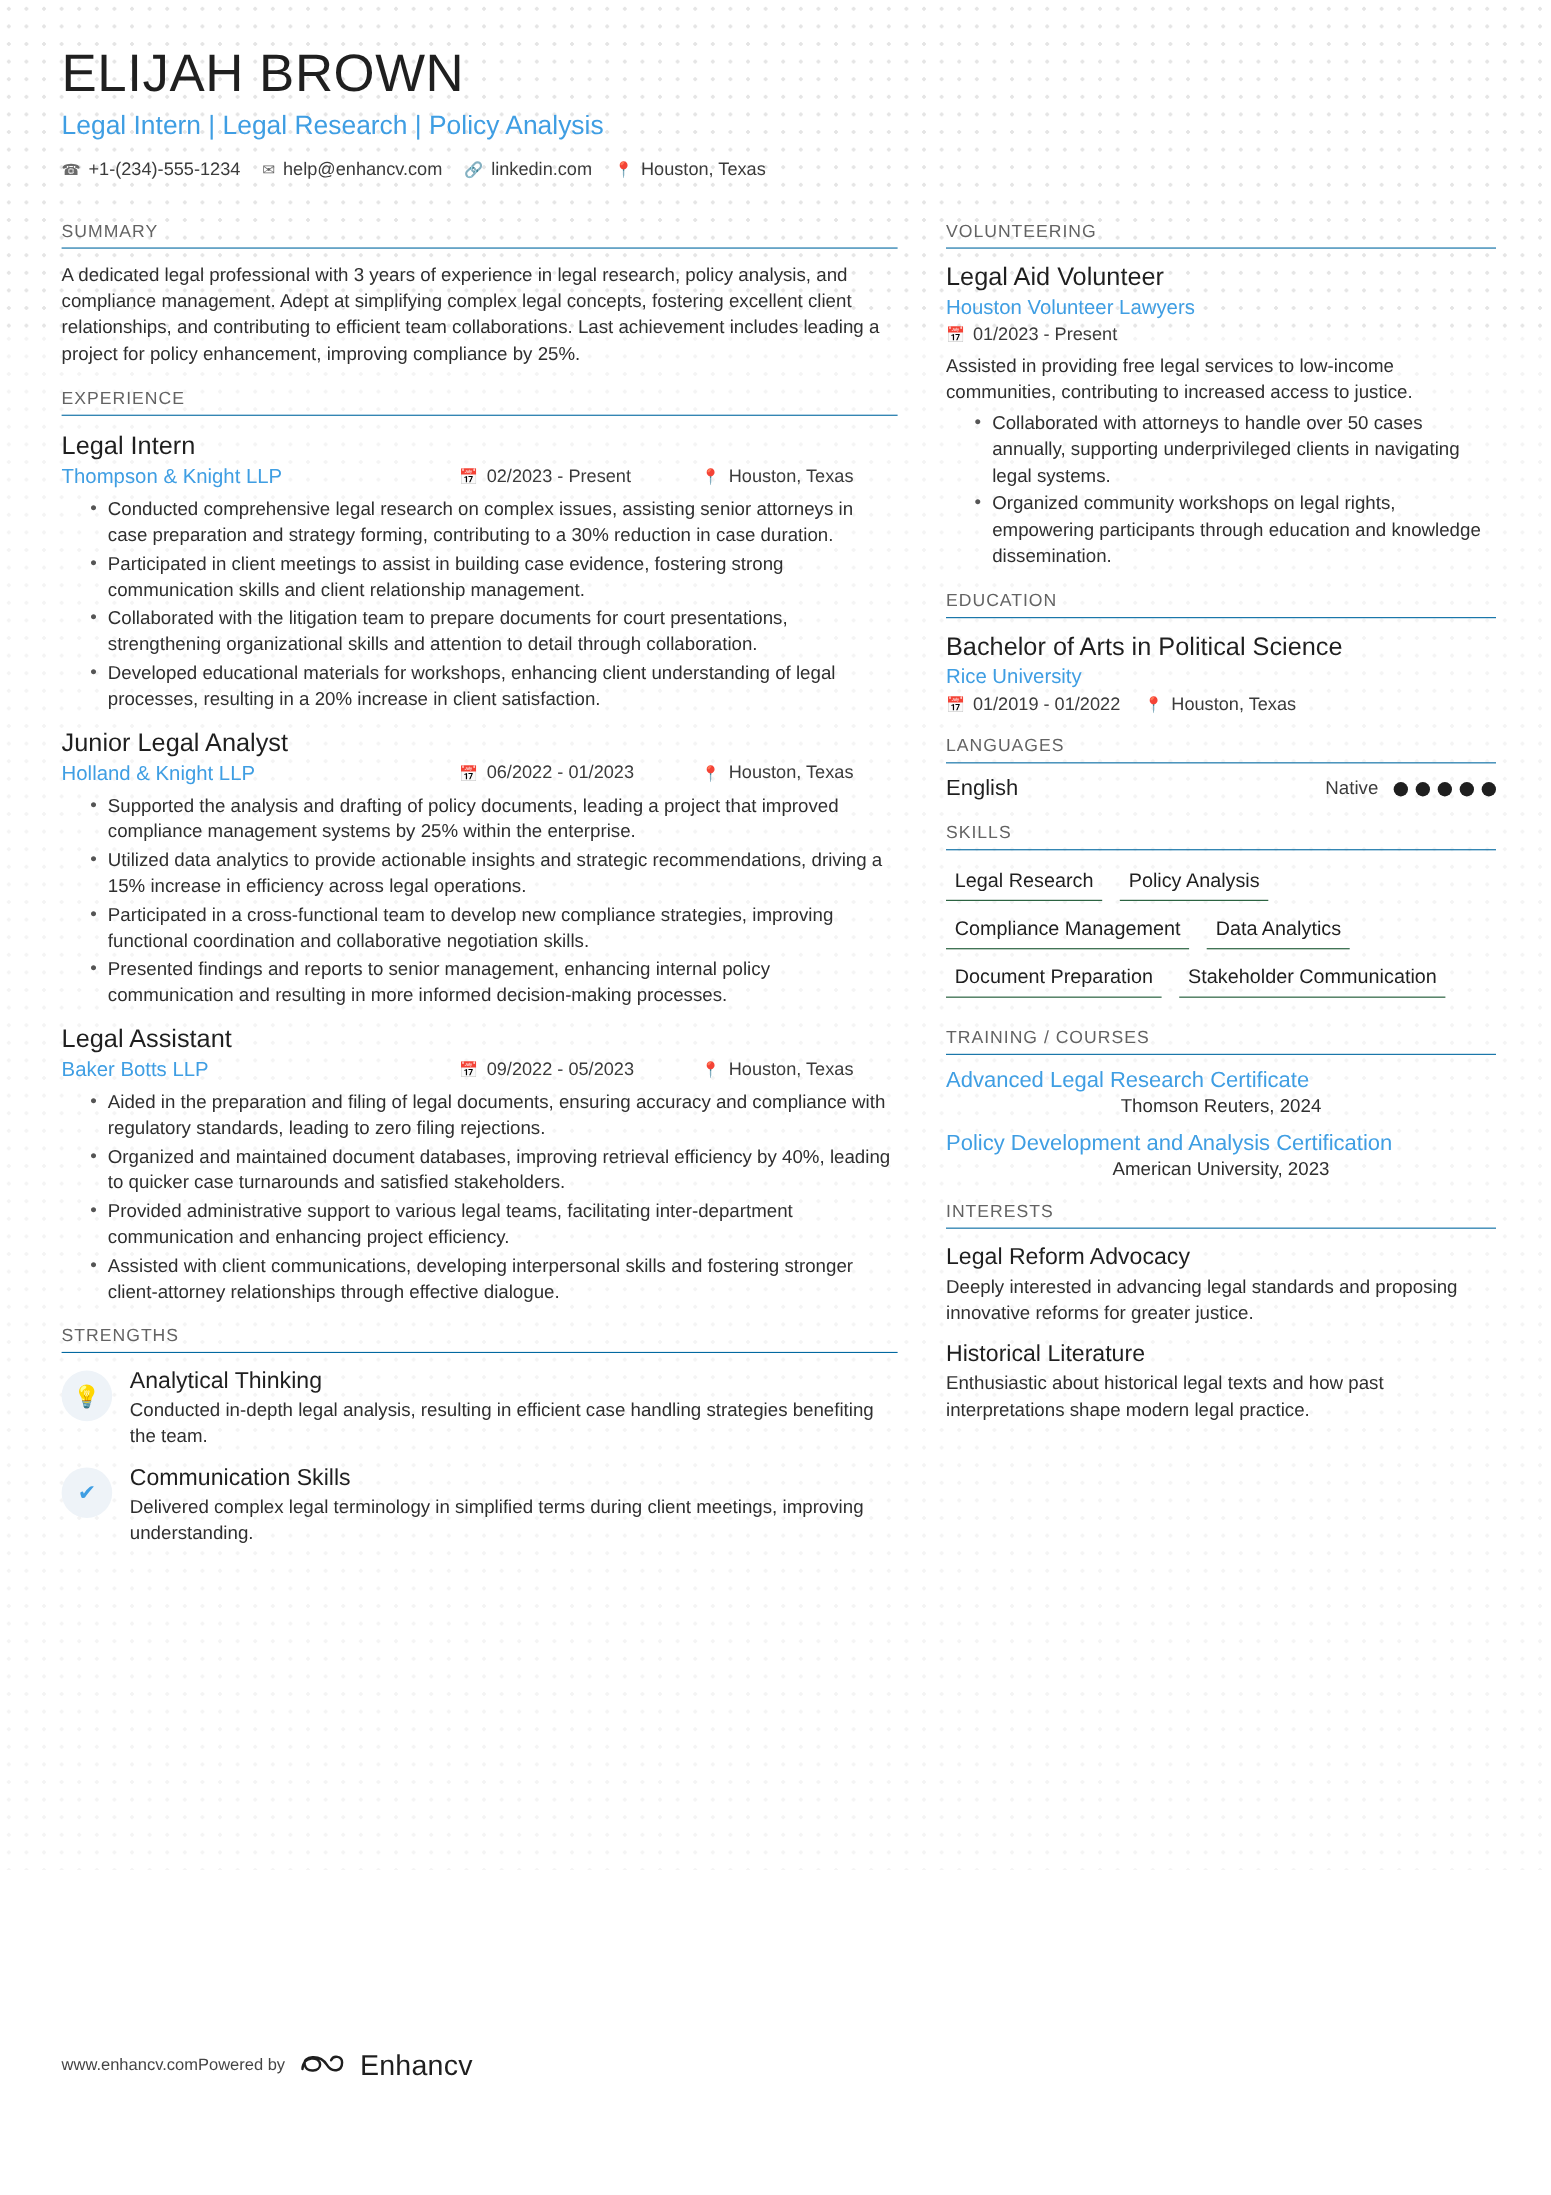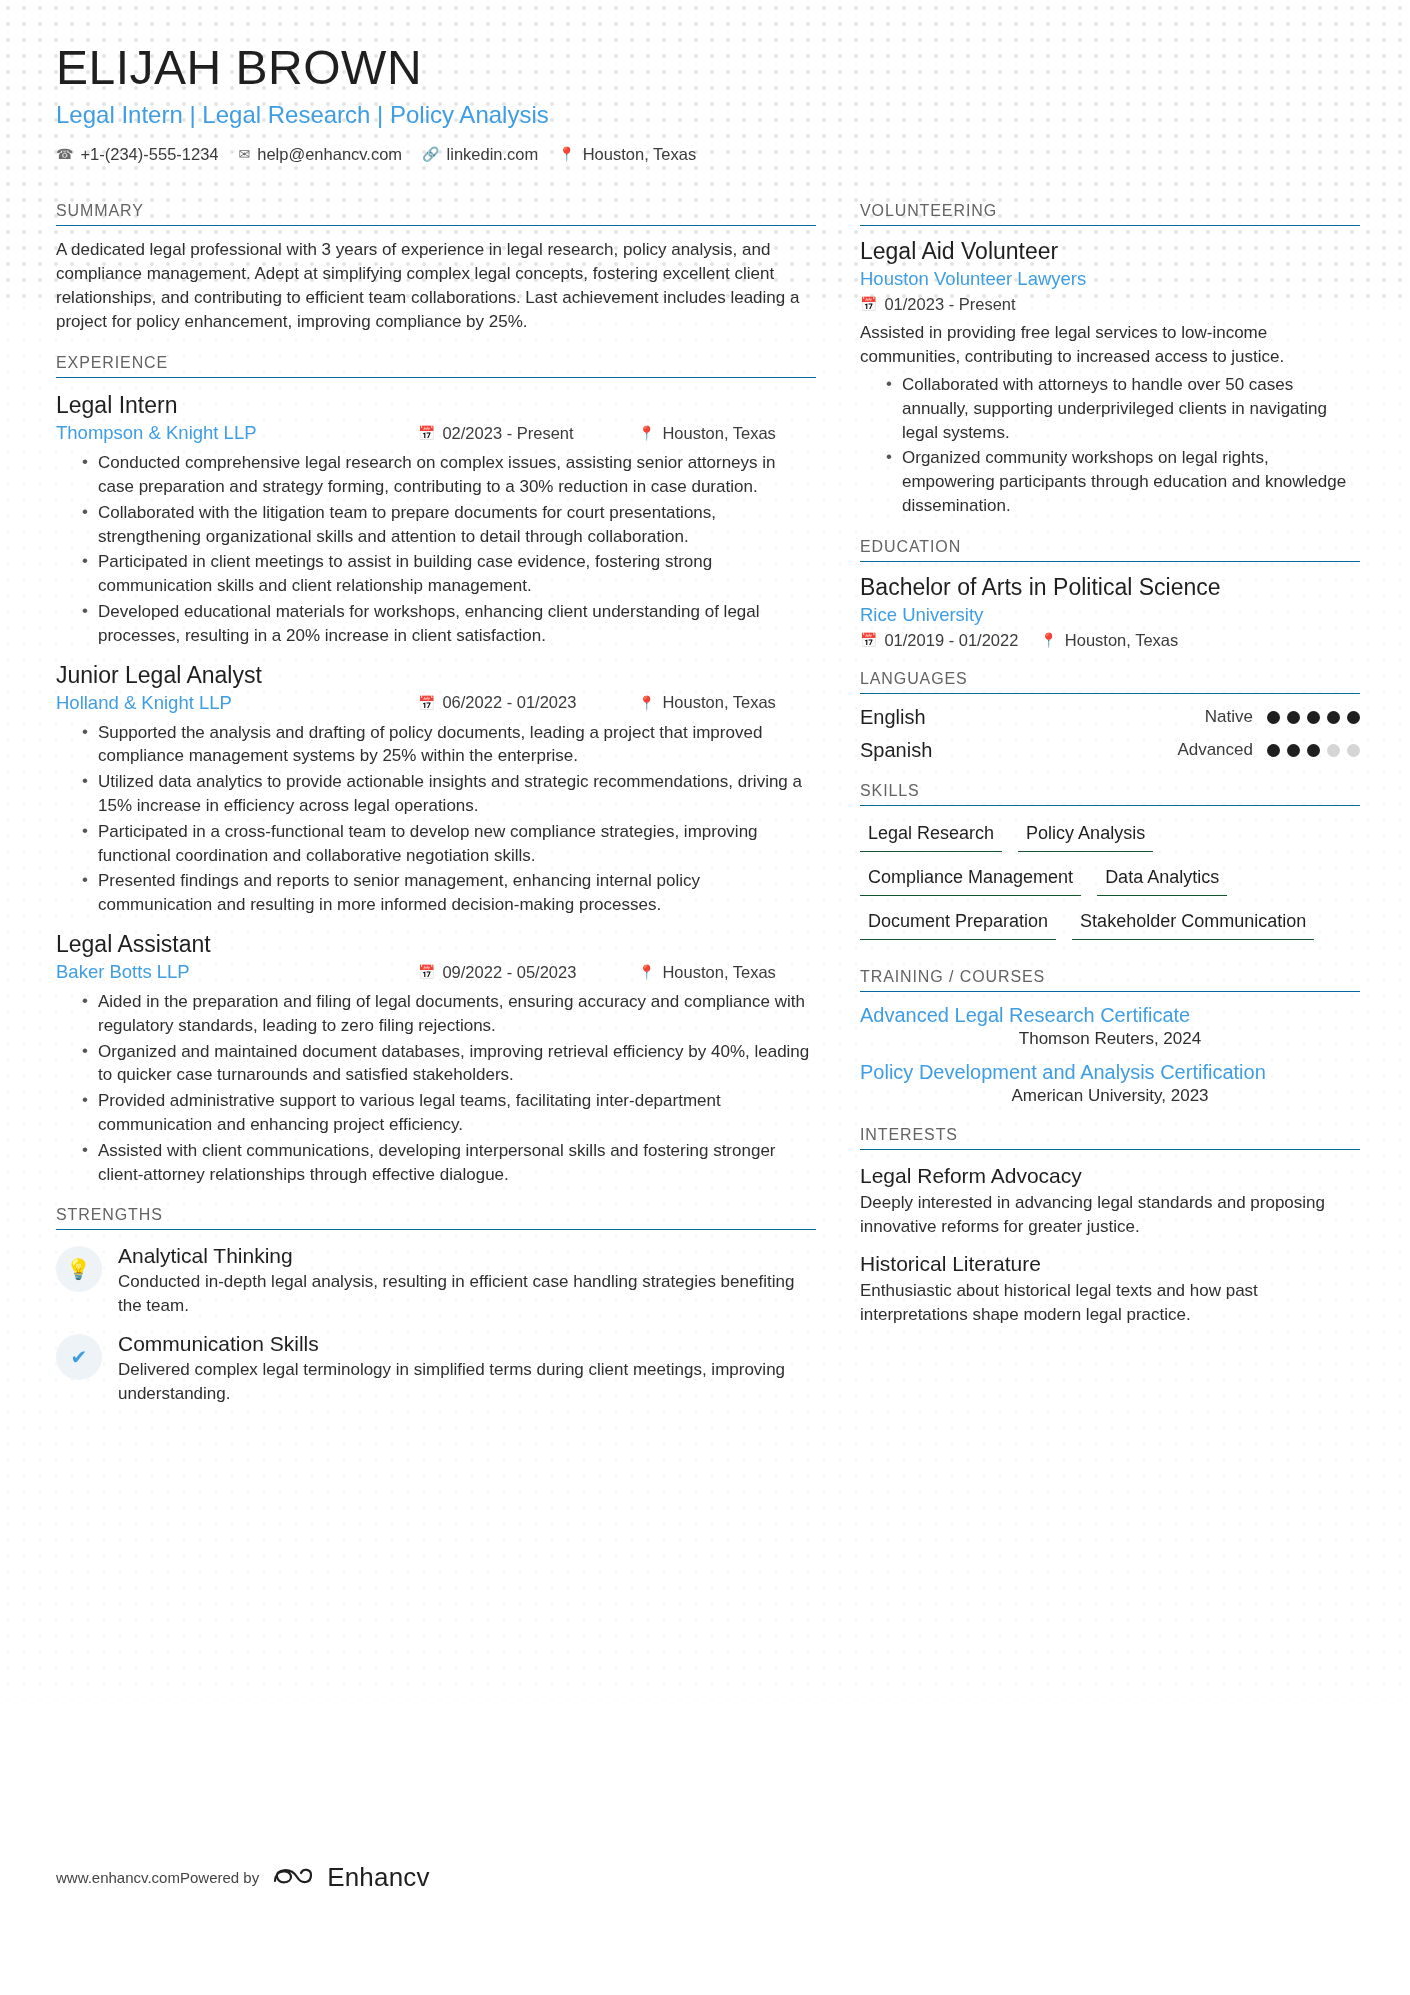--- a/index.html
+++ b/index.html
@@ -331,22 +331,22 @@
                   <span class="ico">📅</span>
                   <span>02/2023 - Present</span>
                 </span>
                 <span class="meta-item meta-loc">
                   <span class="ico">📍</span>
                   <span>Houston, Texas</span>
                 </span>
               </div>
               <ul class="bullets">
                 <li>Conducted comprehensive legal research on complex issues, assisting senior attorneys in case preparation and strategy forming, contributing to a 30% reduction in case duration.</li>
+                <li>Participated in client meetings to assist in building case evidence, fostering strong communication skills and client relationship management.</li>
                 <li>Collaborated with the litigation team to prepare documents for court presentations, strengthening organizational skills and attention to detail through collaboration.</li>
-                <li>Participated in client meetings to assist in building case evidence, fostering strong communication skills and client relationship management.</li>
                 <li>Developed educational materials for workshops, enhancing client understanding of legal processes, resulting in a 20% increase in client satisfaction.</li>
               </ul>
             </div>
             <div class="job">
               <div class="job-title">Junior Legal Analyst</div>
               <div class="job-meta">
                 <span class="company">Holland &amp; Knight LLP</span>
                 <span class="meta-item meta-date">
                   <span class="ico">📅</span>
                   <span>06/2022 - 01/2023</span>
@@ -448,31 +448,20 @@
         <div id="languages-list">
             <div class="lang-row">
               <span class="lang-name">English</span>
               <span class="lang-level">Native</span>
               <span class="dotsrow">
                 <span class="dot"></span>
                 <span class="dot"></span>
                 <span class="dot"></span>
                 <span class="dot"></span>
                 <span class="dot"></span>
-              </span>
-            </div>
-            <div class="lang-row">
-              <span class="lang-name">Spanish</span>
-              <span class="lang-level">Advanced</span>
-              <span class="dotsrow">
-                <span class="dot"></span>
-                <span class="dot"></span>
-                <span class="dot"></span>
-                <span class="dot off"></span>
-                <span class="dot off"></span>
               </span>
             </div>
           </div>
 
         <div class="sec-title">SKILLS</div>
         <div class="skills" id="skills-list">
             <span class="skill">Legal Research</span>
             <span class="skill">Policy Analysis</span>
             <span class="skill">Compliance Management</span>
             <span class="skill">Data Analytics</span>

